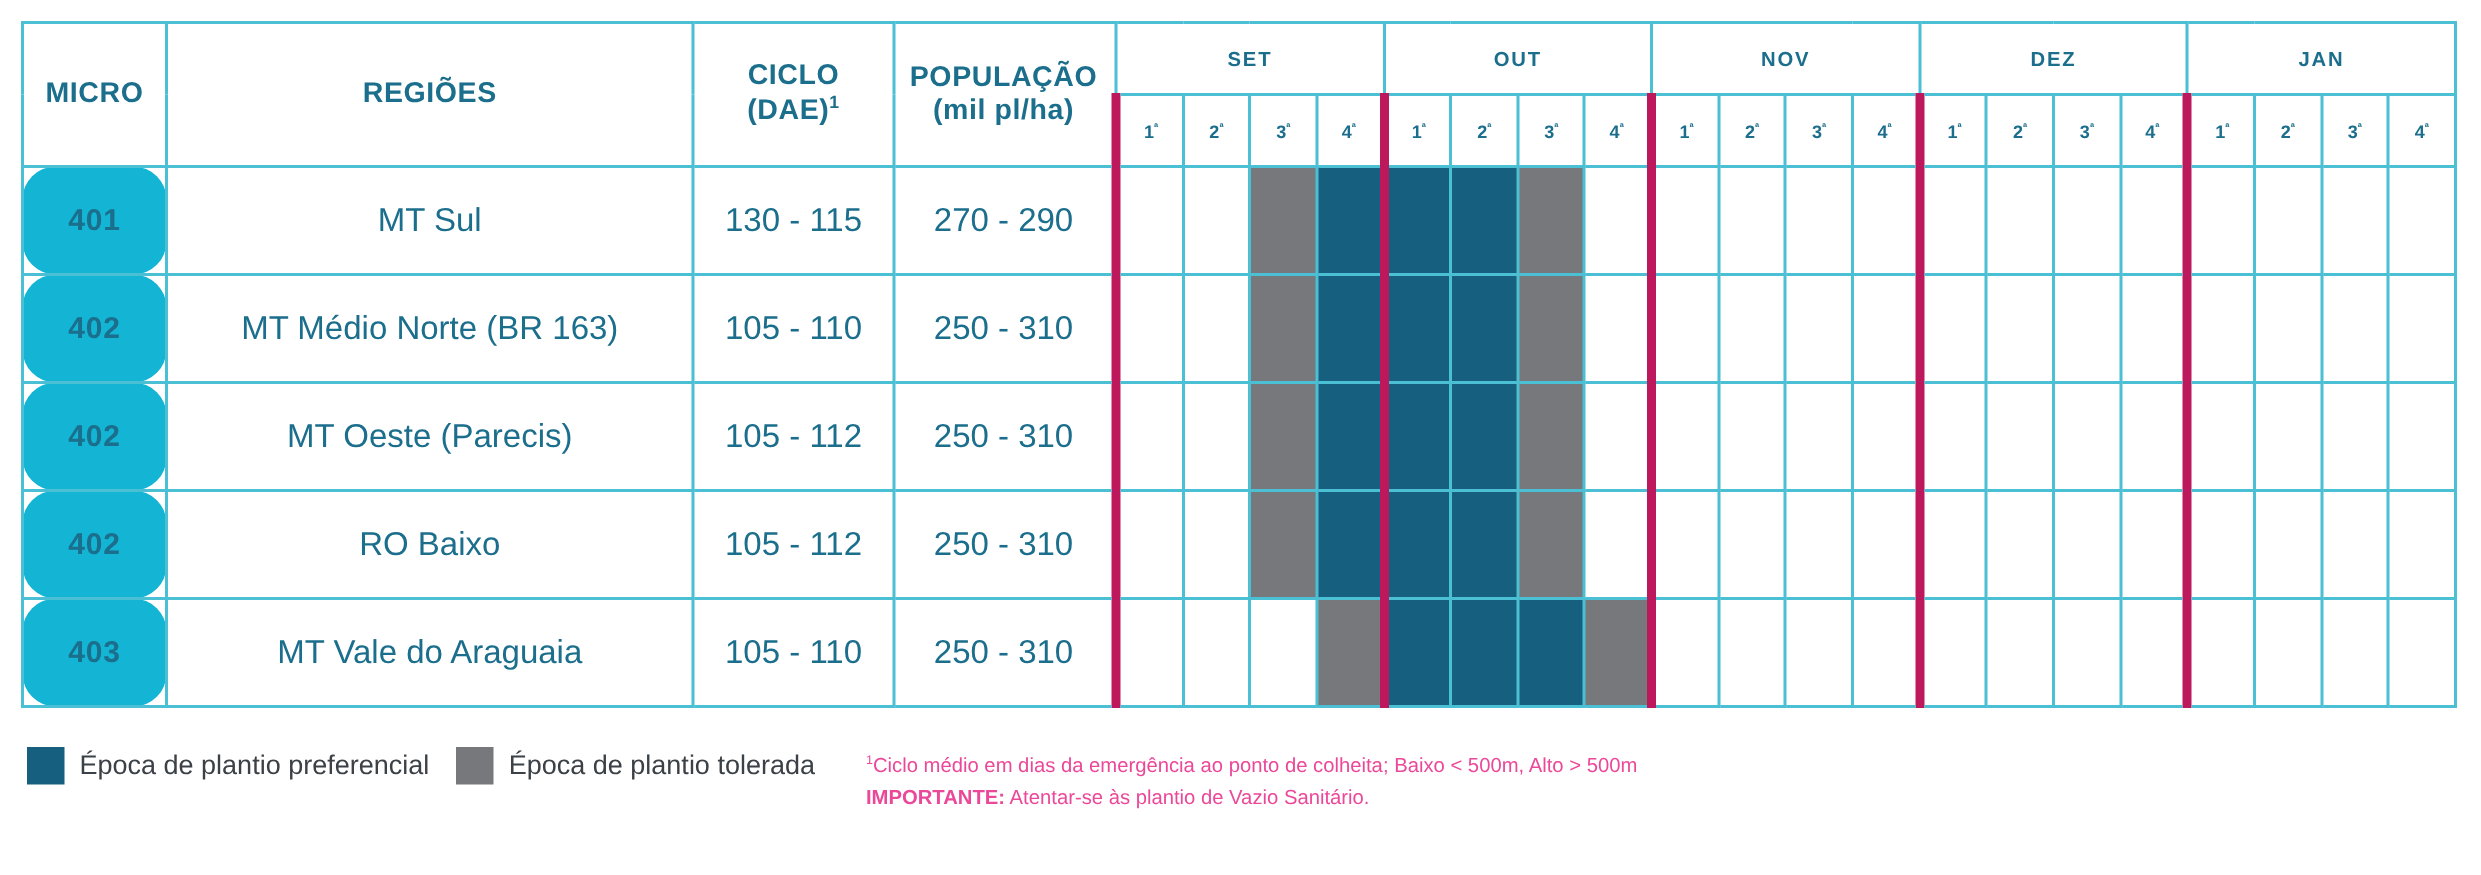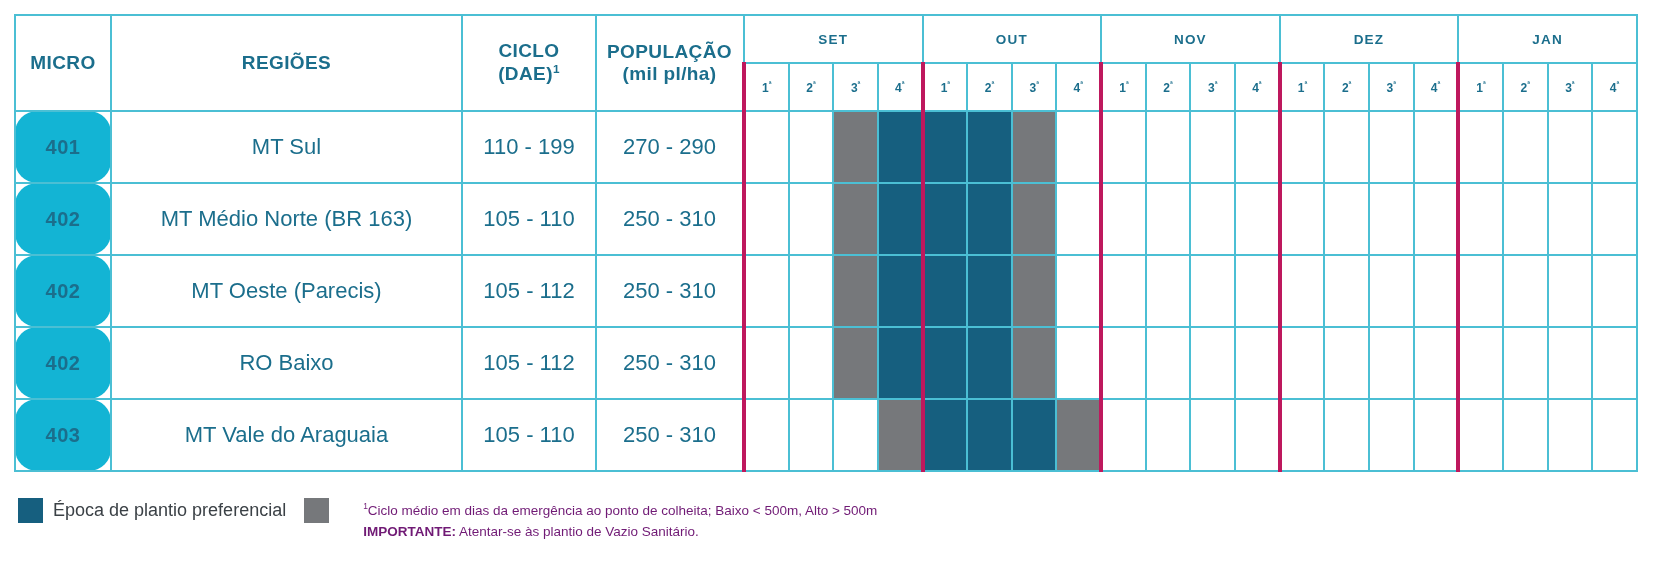--- a/index.html
+++ b/index.html
@@ -83,21 +83,21 @@
   td.ciclo, td.pop {
     font-size: 22px;
     color: #1b6e8c;
     white-space: nowrap;
   }
   td.cell { background: #ffffff; }
   td.cell.pref { background: #165f7f; }
   td.cell.tol  { background: #76787b; }
 
   
-  td.cell.monthstart, th.week.monthstart { border-left: 4px solid #be185d; }
+  td.cell.monthstart, th.week.monthstart { border-left: 6px solid #be185d; }
 
   
   .legend {
     margin-top: 26px;
     display: flex;
     align-items: flex-start;
     gap: 0;
     padding-left: 4px;
   }
   .legend-items {
@@ -119,21 +119,21 @@
   }
   .swatch.pref { background: #165f7f; }
   .swatch.tol  { background: #76787b; }
   .legend-label {
     font-size: 18px;
     color: #3b4146;
   }
   .notes {
     margin-left: 34px;
     padding-top: 2px;
-    color: #701a75;
+    color: #ec4899;
   }
   .note-line1 {
     font-size: 13.5px;
     line-height: 1.5;
   }
   .note-line2 {
     font-size: 13.5px;
     line-height: 1.7;
   }
   .note-strong { font-weight: bold; }
@@ -182,21 +182,21 @@
           <th class="week monthstart"><span>1</span><span class="sup">ª</span></th>
           <th class="week"><span>2</span><span class="sup">ª</span></th>
           <th class="week"><span>3</span><span class="sup">ª</span></th>
           <th class="week"><span>4</span><span class="sup">ª</span></th>
         </tr>
     </thead>
     <tbody id="table-body">
         <tr>
           <td class="micro">401</td>
           <td class="regiao">MT Sul</td>
-          <td class="ciclo">110 - 199</td>
+          <td class="ciclo">130 - 115</td>
           <td class="pop">270 - 290</td>
           <td class="cell monthstart"></td>
           <td class="cell"></td>
           <td class="cell tol"></td>
           <td class="cell pref"></td>
           <td class="cell pref monthstart"></td>
           <td class="cell pref"></td>
           <td class="cell tol"></td>
           <td class="cell"></td>
           <td class="cell monthstart"></td>
@@ -320,20 +320,21 @@
   </table>
 
   <div class="legend">
     <div class="legend-items">
       <div class="legend-item">
         <span class="swatch pref"></span>
         <span class="legend-label">Época de plantio preferencial</span>
       </div>
       <div class="legend-item">
         <span class="swatch tol"></span>
+        <span class="legend-label">Época de plantio tolerada</span>
       </div>
     </div>
     <div class="notes">
       <div class="note-line1"><span class="sup">1</span><span>Ciclo médio em dias da emergência ao ponto de colheita; Baixo &lt; 500m, Alto &gt; 500m</span></div>
       <div class="note-line2"><span class="note-strong">IMPORTANTE:</span><span> Atentar-se às plantio de Vazio Sanitário.</span></div>
     </div>
   </div>
 
 </div>
 

